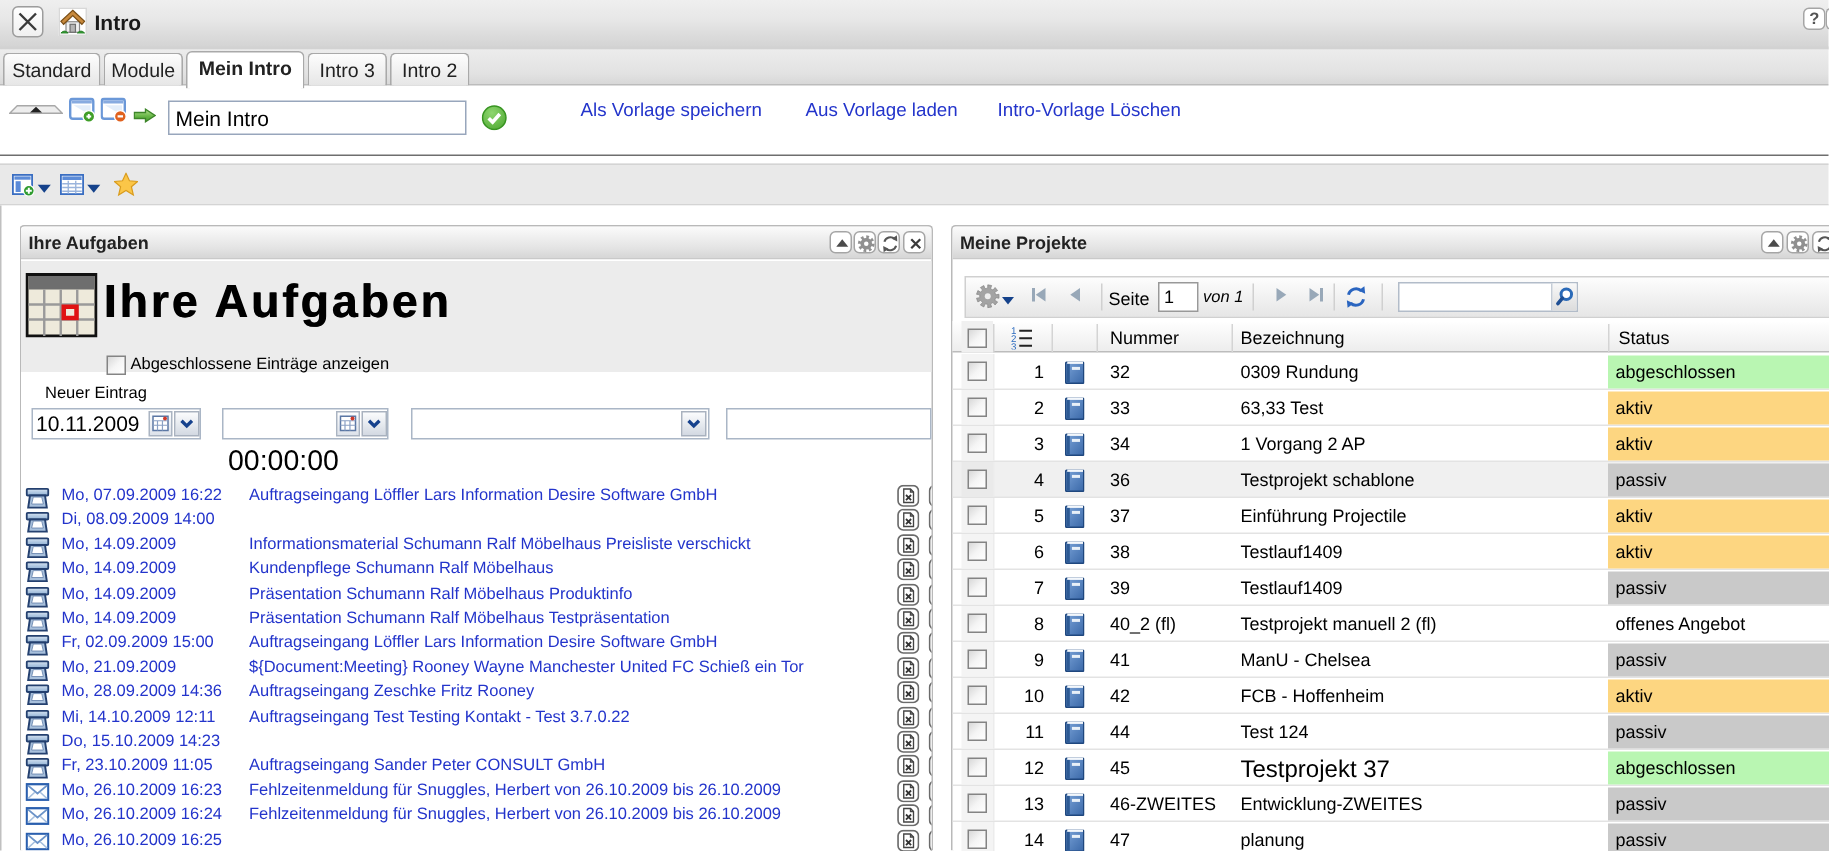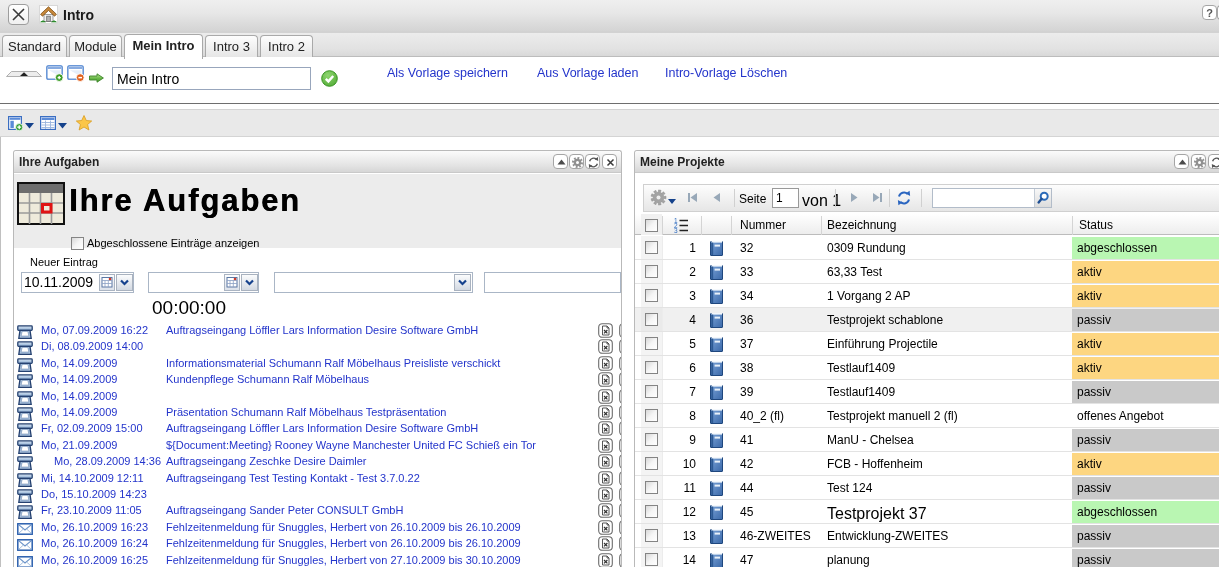--- a/index.html
+++ b/index.html
@@ -353,20 +353,21 @@
               <linearGradient id="pb" x1="0" y1="0" x2="0" y2="1">
                 <stop offset="0" stop-color="#d7e4f2"></stop>
                 <stop offset="1" stop-color="#8fb0d4"></stop>
               </linearGradient>
             </defs>
             <rect x="0.8" y="0.9" width="14.4" height="4.4" rx="0.8" fill="url(#pb)" stroke="#24406f" stroke-width="1.3"></rect>
             <path d="M3 5.3 L1.8 13.4 L14.2 13.4 L13 5.3 Z" fill="#a8c0dc" stroke="#24406f" stroke-width="1.3"></path>
             <polygon points="5.2,6.4 10.8,6.4 11.9,11 4.1,11" fill="#fff" stroke="#5b7aa6" stroke-width="0.5"></polygon>
           </svg></span>
         <span class="blue" style="position:absolute;left:27px;top:1px;font-size:11px;white-space:nowrap;">Mo, 14.09.2009</span>
+        <span class="blue" style="position:absolute;left:152px;top:1px;font-size:11px;white-space:nowrap;">Präsentation Schumann Ralf Möbelhaus Produktinfo</span>
         <span style="position:absolute;left:584px;top:0;"><svg width="15" height="15" viewBox="0 0 15 15">
             <rect x="0.7" y="0.7" width="13.6" height="13.6" rx="3.5" fill="#fff" stroke="#6b6b6b" stroke-width="1.1"></rect>
             <path d="M4.5 3 L9 3 L11 5 L11 12 L4.5 12 Z" fill="#fff" stroke="#444" stroke-width="0.9"></path>
             <path d="M9 3 L9 5 L11 5" fill="none" stroke="#444" stroke-width="0.9"></path>
             <path d="M6 7 L9.4 10.4 M9.4 7 L6 10.4" stroke="#333" stroke-width="1.2"></path>
           </svg></span>
         <span style="position:absolute;left:605px;top:0;"><svg width="15" height="15" viewBox="0 0 15 15">
             <rect x="0.7" y="0.7" width="13.6" height="13.6" rx="3.5" fill="#fff" stroke="#6b6b6b" stroke-width="1.1"></rect>
             <path d="M4.5 3 L9 3 L11 5 L11 12 L4.5 12 Z" fill="#fff" stroke="#444" stroke-width="0.9"></path>
             <path d="M9 3 L9 5 L11 5" fill="none" stroke="#444" stroke-width="0.9"></path>
@@ -459,22 +460,22 @@
             <defs>
               <linearGradient id="pb" x1="0" y1="0" x2="0" y2="1">
                 <stop offset="0" stop-color="#d7e4f2"></stop>
                 <stop offset="1" stop-color="#8fb0d4"></stop>
               </linearGradient>
             </defs>
             <rect x="0.8" y="0.9" width="14.4" height="4.4" rx="0.8" fill="url(#pb)" stroke="#24406f" stroke-width="1.3"></rect>
             <path d="M3 5.3 L1.8 13.4 L14.2 13.4 L13 5.3 Z" fill="#a8c0dc" stroke="#24406f" stroke-width="1.3"></path>
             <polygon points="5.2,6.4 10.8,6.4 11.9,11 4.1,11" fill="#fff" stroke="#5b7aa6" stroke-width="0.5"></polygon>
           </svg></span>
-        <span class="blue" style="position:absolute;left:27px;top:1px;font-size:11px;white-space:nowrap;margin-left:13px;">Mo, 28.09.2009 14:36</span>
-        <span class="blue" style="position:absolute;left:152px;top:1px;font-size:11px;white-space:nowrap;">Auftragseingang Zeschke Desire Daimler</span>
+        <span class="blue" style="position:absolute;left:27px;top:1px;font-size:11px;white-space:nowrap;">Mo, 28.09.2009 14:36</span>
+        <span class="blue" style="position:absolute;left:152px;top:1px;font-size:11px;white-space:nowrap;">Auftragseingang Zeschke Fritz Rooney</span>
         <span style="position:absolute;left:584px;top:0;"><svg width="15" height="15" viewBox="0 0 15 15">
             <rect x="0.7" y="0.7" width="13.6" height="13.6" rx="3.5" fill="#fff" stroke="#6b6b6b" stroke-width="1.1"></rect>
             <path d="M4.5 3 L9 3 L11 5 L11 12 L4.5 12 Z" fill="#fff" stroke="#444" stroke-width="0.9"></path>
             <path d="M9 3 L9 5 L11 5" fill="none" stroke="#444" stroke-width="0.9"></path>
             <path d="M6 7 L9.4 10.4 M9.4 7 L6 10.4" stroke="#333" stroke-width="1.2"></path>
           </svg></span>
         <span style="position:absolute;left:605px;top:0;"><svg width="15" height="15" viewBox="0 0 15 15">
             <rect x="0.7" y="0.7" width="13.6" height="13.6" rx="3.5" fill="#fff" stroke="#6b6b6b" stroke-width="1.1"></rect>
             <path d="M4.5 3 L9 3 L11 5 L11 12 L4.5 12 Z" fill="#fff" stroke="#444" stroke-width="0.9"></path>
             <path d="M9 3 L9 5 L11 5" fill="none" stroke="#444" stroke-width="0.9"></path>
@@ -603,21 +604,20 @@
             <path d="M6 7 L9.4 10.4 M9.4 7 L6 10.4" stroke="#333" stroke-width="1.2"></path>
           </svg></span>
       </div>
       <div style="position:absolute;left:0;top:229.59999999999997px;width:607px;height:16px;">
         <span style="position:absolute;left:3px;top:1px;"><svg width="16" height="12" viewBox="0 0 16 12">
             <rect x="0.8" y="0.8" width="14.4" height="10.4" fill="#fdfeff" stroke="#2a5fae" stroke-width="1.5"></rect>
             <path d="M1.6 1.6 L8 7 L14.4 1.6" fill="none" stroke="#6b93c8" stroke-width="1.2"></path>
             <path d="M1.6 10.4 L6.2 6.2 M14.4 10.4 L9.8 6.2" fill="none" stroke="#a5bedd" stroke-width="1"></path>
           </svg></span>
         <span class="blue" style="position:absolute;left:27px;top:1px;font-size:11px;white-space:nowrap;">Mo, 26.10.2009 16:25</span>
-        <span class="blue" style="position:absolute;left:152px;top:1px;font-size:11px;white-space:nowrap;">Fehlzeitenmeldung für Snuggles, Herbert von 27.10.2009 bis 30.10.2009</span>
         <span style="position:absolute;left:584px;top:0;"><svg width="15" height="15" viewBox="0 0 15 15">
             <rect x="0.7" y="0.7" width="13.6" height="13.6" rx="3.5" fill="#fff" stroke="#6b6b6b" stroke-width="1.1"></rect>
             <path d="M4.5 3 L9 3 L11 5 L11 12 L4.5 12 Z" fill="#fff" stroke="#444" stroke-width="0.9"></path>
             <path d="M9 3 L9 5 L11 5" fill="none" stroke="#444" stroke-width="0.9"></path>
             <path d="M6 7 L9.4 10.4 M9.4 7 L6 10.4" stroke="#333" stroke-width="1.2"></path>
           </svg></span>
         <span style="position:absolute;left:605px;top:0;"><svg width="15" height="15" viewBox="0 0 15 15">
             <rect x="0.7" y="0.7" width="13.6" height="13.6" rx="3.5" fill="#fff" stroke="#6b6b6b" stroke-width="1.1"></rect>
             <path d="M4.5 3 L9 3 L11 5 L11 12 L4.5 12 Z" fill="#fff" stroke="#444" stroke-width="0.9"></path>
             <path d="M9 3 L9 5 L11 5" fill="none" stroke="#444" stroke-width="0.9"></path>
@@ -662,21 +662,21 @@
       <span style="position:absolute;left:42px;top:5px;"><svg width="14" height="13">
           <rect x="2" y="2" width="2" height="9" fill="#98a8b8"></rect>
           <polygon points="11,2 11,11 4.5,6.5" fill="#98a8b8"></polygon>
         </svg></span>
       <span style="position:absolute;left:66px;top:5px;"><svg width="14" height="13">
           <polygon points="10,2 10,11 3.5,6.5" fill="#98a8b8"></polygon>
         </svg></span>
       <span style="position:absolute;left:90px;top:4px;width:1px;height:18px;background:#d0d0d0;"></span>
       <span style="position:absolute;left:95px;top:7px;font-size:12px;">Seite</span>
       <input style="position: absolute; left: 128px; top: 3px; width: 27px; height: 20px; border: 1px solid rgb(153, 153, 153); font-size: 12px; padding: 1px 3px;" value="1">
-      <span style="position:absolute;left:158px;top:7px;font-size:16px;">von 1</span>
+      <span style="position:absolute;left:158px;top:7px;font-size:11px;font-style:italic;">von 1</span>
       <span style="position:absolute;left:191px;top:4px;width:1px;height:18px;background:#d0d0d0;"></span>
       <span style="position:absolute;left:203px;top:5px;"><svg width="14" height="13">
           <polygon points="4,2 4,11 10.5,6.5" fill="#98a8b8"></polygon>
         </svg></span>
       <span style="position:absolute;left:226px;top:5px;"><svg width="14" height="13">
           <polygon points="3,2 3,11 9.5,6.5" fill="#98a8b8"></polygon>
           <rect x="10" y="2" width="2" height="9" fill="#98a8b8"></rect>
         </svg></span>
       <span style="position:absolute;left:245px;top:4px;width:1px;height:18px;background:#d0d0d0;"></span>
       <span style="position:absolute;left:252px;top:5px;"><svg width="16" height="16" viewBox="0 0 16 16">

